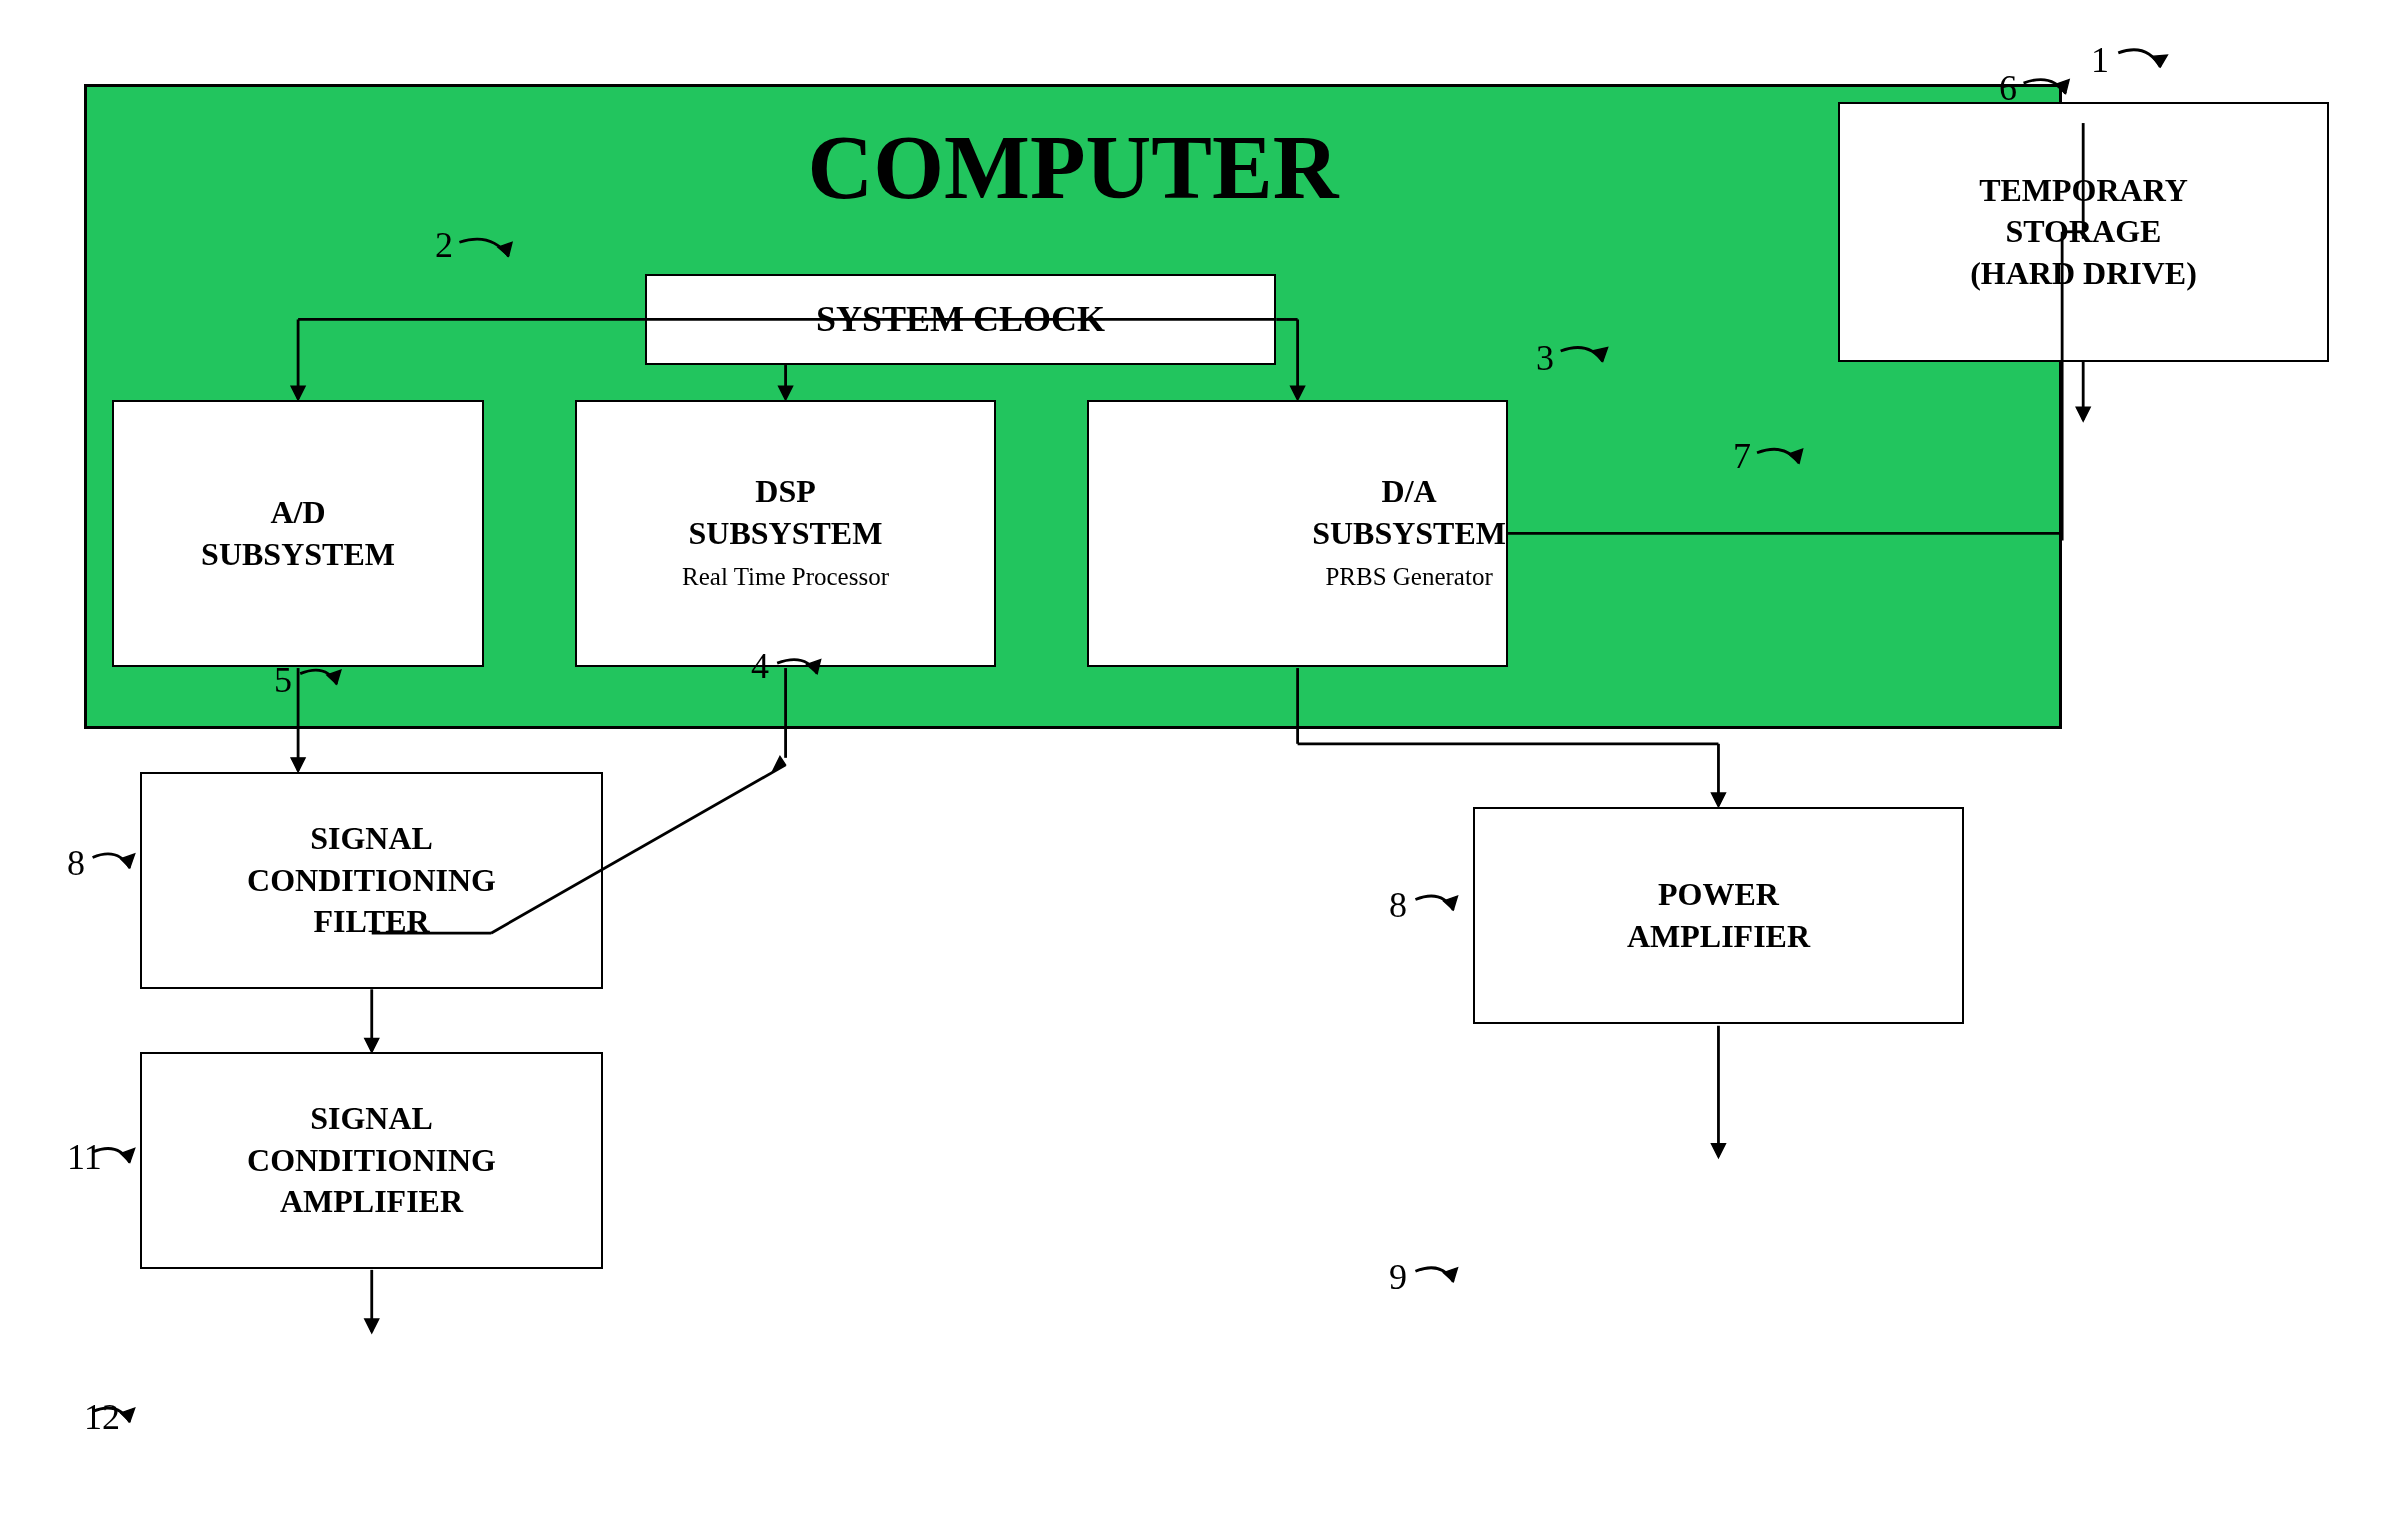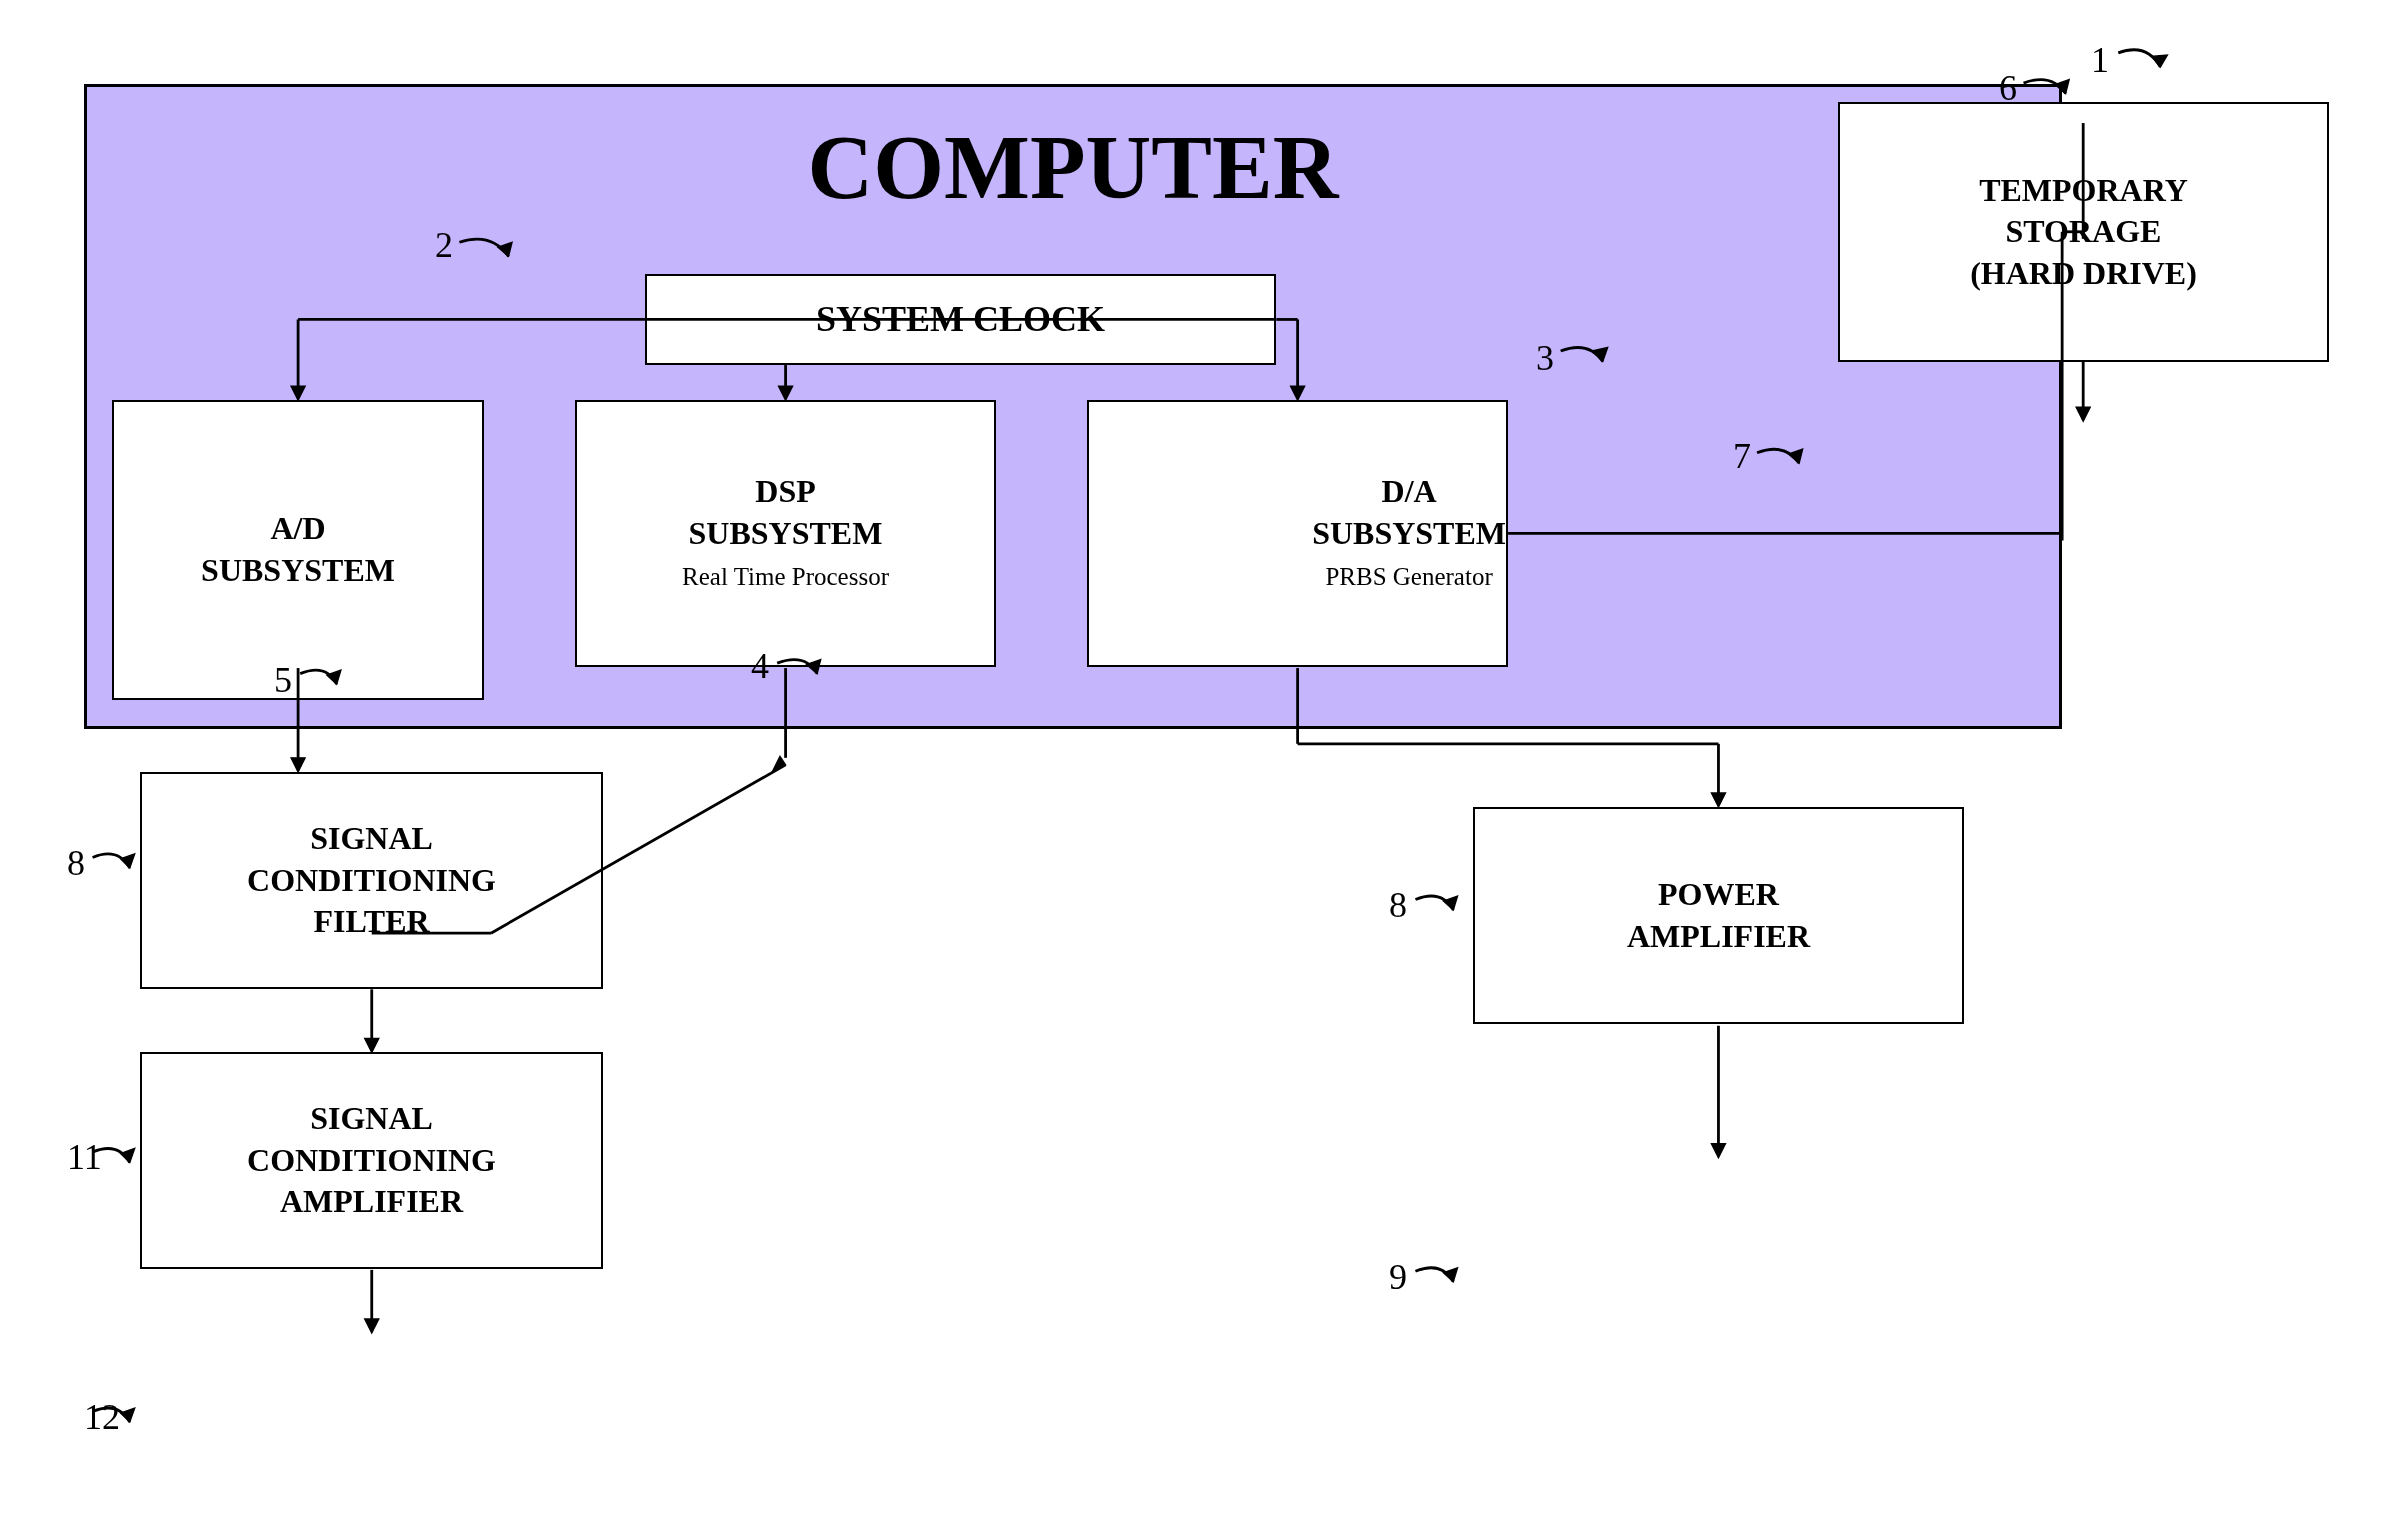--- a/index.html
+++ b/index.html
@@ -34,21 +34,21 @@
     }
 
     
     #computer-outer {
       left: 84px;
       top: 84px;
       width: 1978px;
       height: 645px;
       border: 3.5px solid #000;
       position: absolute;
-      background: #c4b5fd;
+      background: #22c55e;
     }
 
     #computer-title {
       position: absolute;
       top: 28px;
       left: 0;
       width: 100%;
       text-align: center;
       font-size: 91px;
       font-weight: bold;
@@ -90,21 +90,21 @@
 <div class="diagram-container">
 
   <div id="computer-outer">
     <div id="computer-title">COMPUTER</div>
   </div>
 
   <div class="box" style="left:645px; top:274px; width:631px; height:91px; font-size:36px;">
     <span>SYSTEM CLOCK</span>
   </div>
 
-  <div class="box" style="left:112px; top:400px; width:372px; height:300px; font-size:32px;">
+  <div class="box" style="left:112px; top:400px; width:372px; height:267px; font-size:32px;">
     <span>A/D<br>SUBSYSTEM</span>
   </div>
 
   <div class="box" style="left:575px; top:400px; width:421px; height:267px; font-size:32px;">
     <span>DSP<br>SUBSYSTEM<br><span style="font-size:25px; font-weight:normal;">Real Time Processor</span></span>
   </div>
 
   <div class="box" style="left:1087px; top:400px; width:421px; height:267px; font-size:32px;justify-content:flex-end;">
     <span>D/A<br>SUBSYSTEM<br><span style="font-size:25px; font-weight:normal;">PRBS Generator</span></span>
   </div>

